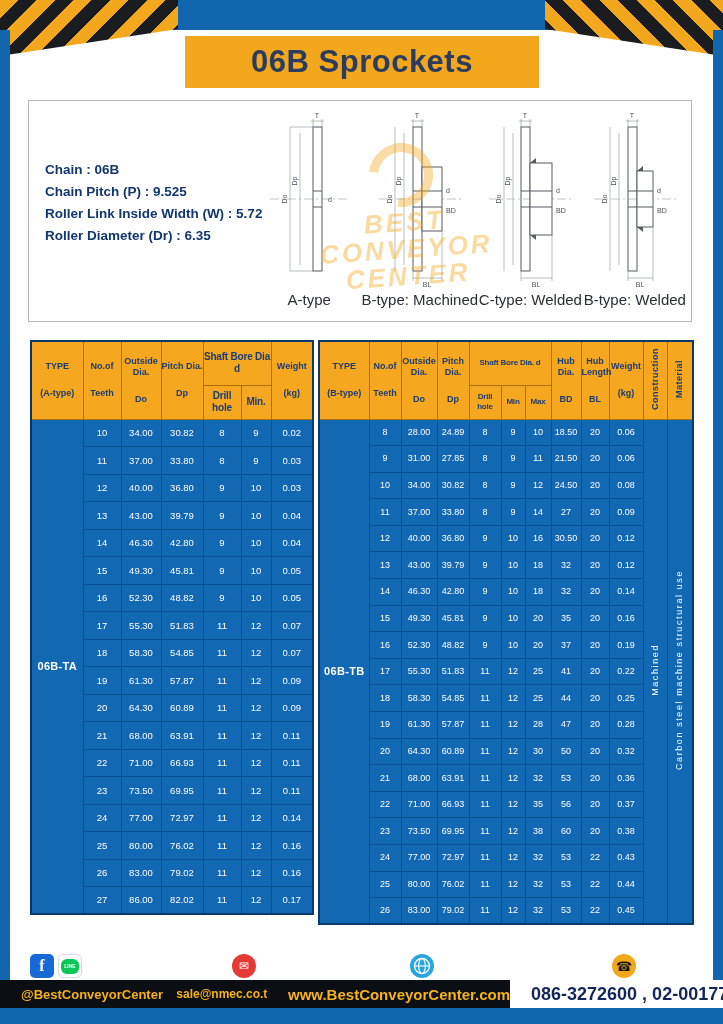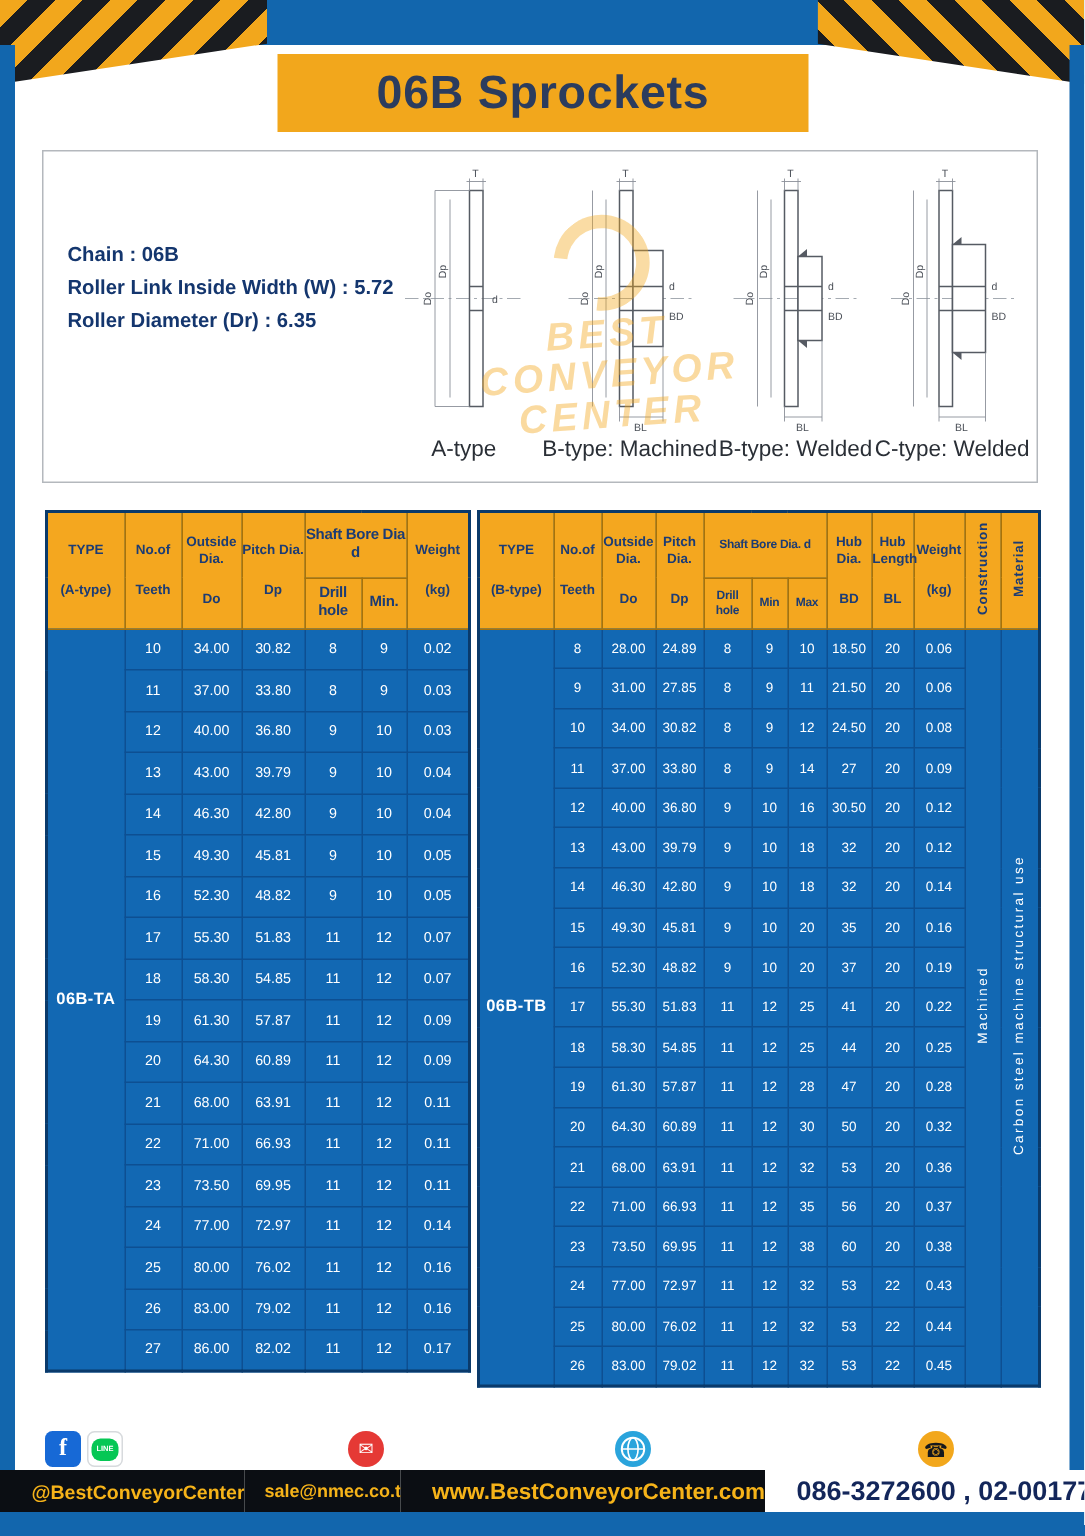--- a/index.html
+++ b/index.html
@@ -130,20 +130,46 @@
           <line class="dim" x1="36" y1="160" x2="36" y2="170"></line>
             <line class="dim" x1="65" y1="120" x2="65" y2="170"></line>
           <line class="dim" x1="36" y1="167" x2="65" y2="167"></line>
             <text x="50" y="176" text-anchor="middle">BL</text>
         </svg>
         <div class="diag-label">B-type: Machined</div>
       </div>
       <div class="diag">
         <svg width="86" height="178" viewBox="0 0 86 178">
           <line class="cl" x1="2" y1="88" x2="84" y2="88"></line>
+          <rect class="pl" x="34" y="16" width="9" height="144"></rect>
+          <rect class="plf" x="43" y="52" width="22" height="72"></rect>
+          <path class="weld" d="M43,52 l6,-5 v5 z"></path>
+            <path class="weld" d="M43,124 l6,5 v-5 z"></path>
+          <line class="pl" x1="34" y1="80" x2="65" y2="80"></line>
+            <line class="pl" x1="34" y1="96" x2="65" y2="96"></line>
+          <line class="dim" x1="34" y1="16" x2="34" y2="8"></line>
+            <line class="dim" x1="43" y1="16" x2="43" y2="8"></line>
+          <line class="dim" x1="32" y1="10" x2="45" y2="10"></line>
+            <text x="38" y="7" text-anchor="middle">T</text>
+          <line class="dim" x1="17" y1="16" x2="17" y2="160"></line>
+            <line class="dim" x1="26" y1="22" x2="26" y2="154"></line>
+          <text x="14" y="88" text-anchor="middle" transform="rotate(-90 14 88)">Do</text>
+          <text x="23" y="70" text-anchor="middle" transform="rotate(-90 23 70)">Dp</text>
+          <text x="69" y="82">d</text>
+            <text x="69" y="102">BD</text>
+          <line class="dim" x1="34" y1="160" x2="34" y2="170"></line>
+            <line class="dim" x1="65" y1="124" x2="65" y2="170"></line>
+          <line class="dim" x1="34" y1="167" x2="65" y2="167"></line>
+            <text x="49" y="176" text-anchor="middle">BL</text>
+        </svg>
+        <div class="diag-label">C-type: Welded</div>
+      </div>
+      <div class="diag">
+        <svg width="86" height="178" viewBox="0 0 86 178">
+          <line class="cl" x1="2" y1="88" x2="84" y2="88"></line>
           <rect class="pl" x="36" y="16" width="9" height="144"></rect>
           <rect class="plf" x="45" y="60" width="16" height="56"></rect>
           <path class="weld" d="M45,60 l6,-5 v5 z"></path>
             <path class="weld" d="M45,116 l6,5 v-5 z"></path>
           <line class="pl" x1="36" y1="80" x2="61" y2="80"></line>
             <line class="pl" x1="36" y1="96" x2="61" y2="96"></line>
           <line class="dim" x1="36" y1="16" x2="36" y2="8"></line>
             <line class="dim" x1="45" y1="16" x2="45" y2="8"></line>
           <line class="dim" x1="34" y1="10" x2="47" y2="10"></line>
             <text x="40" y="7" text-anchor="middle">T</text>
@@ -153,55 +179,30 @@
           <text x="24" y="70" text-anchor="middle" transform="rotate(-90 24 70)">Dp</text>
           <text x="65" y="82">d</text>
             <text x="65" y="102">BD</text>
           <line class="dim" x1="36" y1="160" x2="36" y2="170"></line>
             <line class="dim" x1="61" y1="116" x2="61" y2="170"></line>
           <line class="dim" x1="36" y1="167" x2="61" y2="167"></line>
             <text x="48" y="176" text-anchor="middle">BL</text>
         </svg>
         <div class="diag-label">B-type: Welded</div>
       </div>
-      <div class="diag">
-        <svg width="86" height="178" viewBox="0 0 86 178">
-          <line class="cl" x1="2" y1="88" x2="84" y2="88"></line>
-          <rect class="pl" x="34" y="16" width="9" height="144"></rect>
-          <rect class="plf" x="43" y="52" width="22" height="72"></rect>
-          <path class="weld" d="M43,52 l6,-5 v5 z"></path>
-            <path class="weld" d="M43,124 l6,5 v-5 z"></path>
-          <line class="pl" x1="34" y1="80" x2="65" y2="80"></line>
-            <line class="pl" x1="34" y1="96" x2="65" y2="96"></line>
-          <line class="dim" x1="34" y1="16" x2="34" y2="8"></line>
-            <line class="dim" x1="43" y1="16" x2="43" y2="8"></line>
-          <line class="dim" x1="32" y1="10" x2="45" y2="10"></line>
-            <text x="38" y="7" text-anchor="middle">T</text>
-          <line class="dim" x1="17" y1="16" x2="17" y2="160"></line>
-            <line class="dim" x1="26" y1="22" x2="26" y2="154"></line>
-          <text x="14" y="88" text-anchor="middle" transform="rotate(-90 14 88)">Do</text>
-          <text x="23" y="70" text-anchor="middle" transform="rotate(-90 23 70)">Dp</text>
-          <text x="69" y="82">d</text>
-            <text x="69" y="102">BD</text>
-          <line class="dim" x1="34" y1="160" x2="34" y2="170"></line>
-            <line class="dim" x1="65" y1="124" x2="65" y2="170"></line>
-          <line class="dim" x1="34" y1="167" x2="65" y2="167"></line>
-            <text x="49" y="176" text-anchor="middle">BL</text>
-        </svg>
-        <div class="diag-label">C-type: Welded</div>
-      </div>
     </div>
     <div class="watermark">
       <div class="wm-swirl"></div>
       <div class="wm-word">BEST</div>
       <div class="wm-word">CONVEYOR</div>
       <div class="wm-word">CENTER</div>
     </div>
     <div class="spec-lines">
         <div class="spec-line">Chain  : 06B</div>
+        <div class="spec-line">Chain Pitch (P) :  9.525</div>
         <div class="spec-line">Roller Link Inside Width (W) :  5.72</div>
         <div class="spec-line">Roller Diameter (Dr) : 6.35</div>
       </div>
   </div>
 
   <div class="tblA">
     <table class="sp sp-a">
       <colgroup>
         <col style="width:52px">
           <col style="width:38px">

